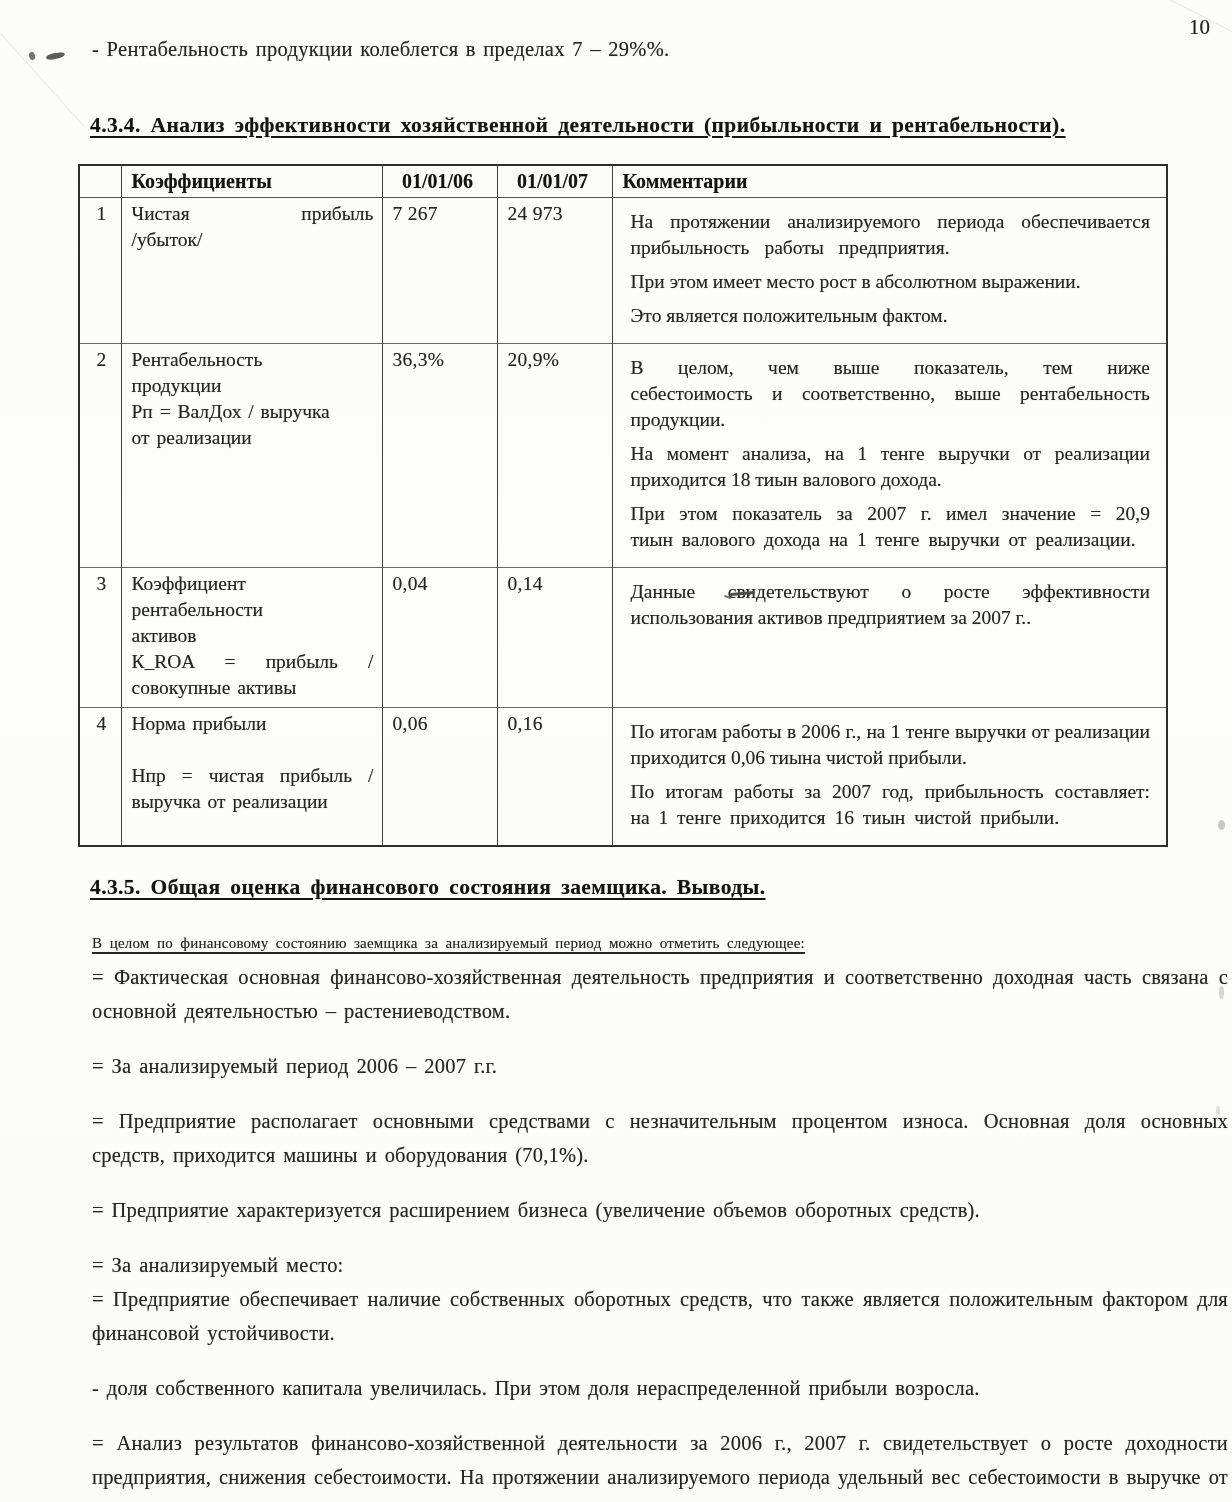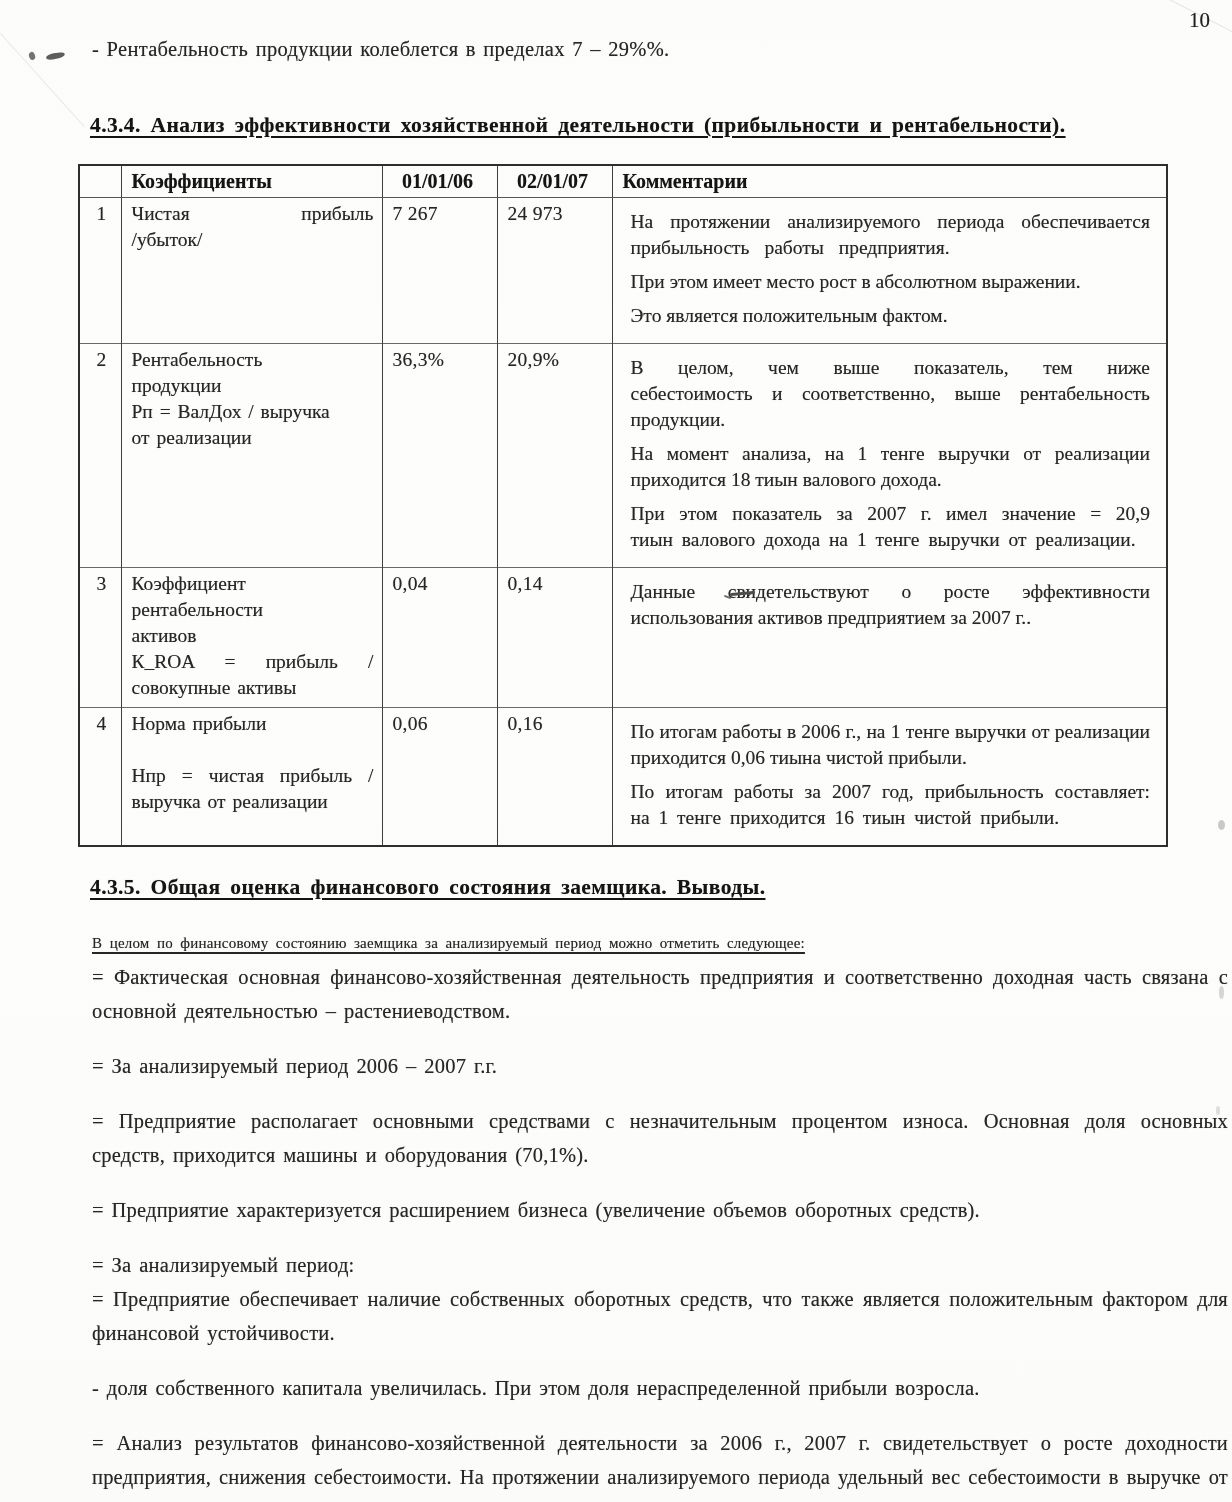--- a/index.html
+++ b/index.html
@@ -7,21 +7,21 @@
     position:relative;
     width:1232px; height:1502px;
     margin:0 auto;
     background:linear-gradient(180deg,#fcfcfa 0%, #fdfdfc 40%, #fbfbfa 100%);
     font-family:"Liberation Serif","DejaVu Serif",serif;
     color:#262626;
     overflow:hidden;
     text-shadow:0 0 0.7px rgba(70,70,70,.55);
   }
   .page-number {
-    position:absolute; top:8px; right:22px;
+    position:absolute; top:15px; right:22px;
     font-size:21px; color:#1f1f1f;
   }
   .intro {
     margin:38px 20px 0 92px;
     font-size:20.5px; letter-spacing:.3px; word-spacing:2px;
   }
   .heading {
     margin:52px 20px 0 90px;
     font-size:21.5px; font-weight:bold; color:#141414;
     letter-spacing:.4px; word-spacing:4px;
@@ -108,21 +108,21 @@
       <col style="width:261px">
       <col style="width:115px">
       <col style="width:115px">
       <col style="width:555px">
     </colgroup>
     <thead>
       <tr>
         <th></th>
         <th>Коэффициенты</th>
         <th class="th-date">01/01/06</th>
-        <th class="th-date">02/01/07</th>
+        <th class="th-date">01/01/07</th>
         <th>Комментарии</th>
       </tr>
     </thead>
     <tbody>
       <tr>
         <td class="c-num">1</td>
         <td class="c-coef">
           <div class="cl jl">Чистая прибыль</div>
           <div class="cl">/убыток/</div>
         </td>
@@ -183,21 +183,21 @@
   </table>
 
   <h2 class="heading heading-2">4.3.5. Общая оценка финансового состояния заемщика. Выводы.</h2>
 
   <p class="lead">В целом по финансовому состоянию заемщика за анализируемый период можно отметить следующее:</p>
 
   <p class="para first">= Фактическая основная финансово-хозяйственная деятельность предприятия и соответственно доходная часть связана с основной деятельностью – растениеводством.</p>
   <p class="para single">= За анализируемый период 2006 – 2007 г.г.</p>
   <p class="para">= Предприятие располагает основными средствами с незначительным процентом износа. Основная доля основных средств, приходится машины и оборудования (70,1%).</p>
   <p class="para single">= Предприятие характеризуется расширением бизнеса (увеличение объемов оборотных средств).</p>
-  <p class="para single no-gap">= За анализируемый период:</p>
+  <p class="para single no-gap">= За анализируемый место:</p>
   <p class="para">= Предприятие обеспечивает наличие собственных оборотных средств, что также является положительным фактором для финансовой устойчивости.</p>
   <p class="para single">- доля собственного капитала увеличилась. При этом доля нераспределенной прибыли возросла.</p>
   <p class="para">= Анализ результатов финансово-хозяйственной деятельности за 2006 г., 2007 г. свидетельствует о росте доходности предприятия, снижения себестоимости. На протяжении анализируемого периода удельный вес себестоимости в выручке от реализации колеблется в пределах 71 – 92 %%., рентабельность продукции колеблется в пределах 8 – 22%%.</p>
 
   <div class="artifact pen-dot"></div>
   <div class="artifact pen-tilde"></div>
   <div class="artifact pen-dash"></div>
   <div class="artifact pen-dash-tail"></div>
   <div class="artifact speck-1"></div>
   <div class="artifact speck-2"></div>

